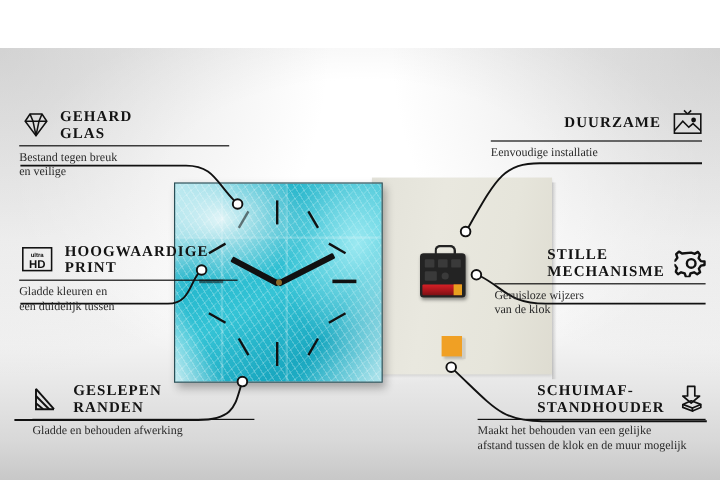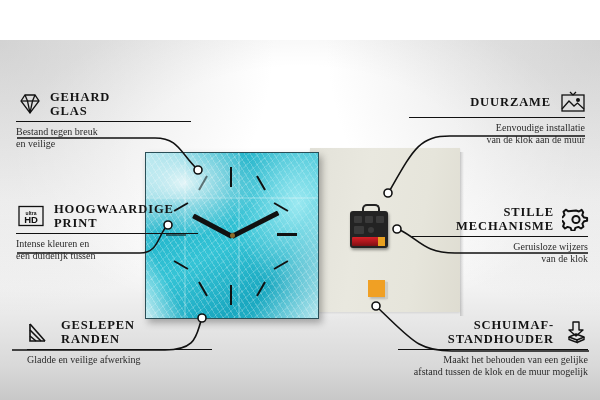--- a/index.html
+++ b/index.html
@@ -67,25 +67,25 @@
   
   #lines{position:absolute;left:0;top:0;width:600px;height:400px;pointer-events:none;}
 
   
   .feat{position:absolute;width:200px;}
   .feat .row{display:flex;align-items:center;gap:8px;}
   .feat.left .row{justify-content:flex-start;}
   .feat.right .row{justify-content:flex-end;}
   .ttl{font-family:"Liberation Serif",serif;font-weight:bold;font-size:12.5px;
     letter-spacing:.9px;color:#131313;line-height:14px;text-transform:uppercase;}
-  .feat.right .ttl{text-align:right;}
+  .feat.right .ttl{}
   .rule{height:1px;background:#111;margin:3px 0 4px 0;}
   .desc{font-family:"Liberation Serif",serif;font-size:10px;color:#2b2b2b;
     line-height:11.5px;}
-  .feat.right .desc{text-align:right;}
+  .feat.right .desc{text-align:left;}
   .ico{flex:0 0 auto;width:26px;height:24px;color:#111;}
   .ico svg{display:block;}
 </style>
 </head>
 <body>
 
 <div id="stage">
 
   <div class="prod" id="wallboard"></div>
 
@@ -183,21 +183,21 @@
           <text x="15" y="19" font-family="Liberation Sans, sans-serif" font-size="9.5" font-weight="bold" text-anchor="middle" fill="#111">HD</text>
         </svg>
       </span>
       <span class="ttl">
         <span>HOOGWAARDIGE</span><br>
         <span>PRINT</span>
       </span>
     </div>
     <div class="rule"></div>
     <div class="desc">
-      <span>Intense kleuren en</span><br>
+      <span>Gladde kleuren en</span><br>
       <span>een duidelijk tussen</span>
     </div>
   </div>
 
   <div class="feat left" style="left:27px;top:278px;width:185px;">
     <div class="row">
       <span class="ico">
         <svg viewBox="0 0 26 24" width="26" height="24" stroke="#111" stroke-width="1.6" fill="none">
           <path d="M3 4 L18 21"></path>
             <path d="M3 10 L14 21"></path>
@@ -205,42 +205,41 @@
             <path d="M3 4 V21 H18"></path>
         </svg>
       </span>
       <span class="ttl">
         <span>GESLEPEN</span><br>
         <span>RANDEN</span>
       </span>
     </div>
     <div class="rule"></div>
     <div class="desc">
-      <span>Gladde en veilige afwerking</span>
+      <span>Gladde en behouden afwerking</span>
     </div>
   </div>
 
   <div class="feat right" style="left:409px;top:50px;width:176px;">
     <div class="row">
       <span class="ttl">
         <span>DUURZAME</span><br>
       </span>
       <span class="ico">
         <svg viewBox="0 0 28 24" width="28" height="24" fill="none" stroke="#111" stroke-width="1.3">
           <rect x="3" y="5" width="22" height="16"></rect>
           <circle cx="19" cy="10" r="2" fill="#111" stroke="none"></circle>
           <path d="M3 19 L10 11 L15 16 L18.5 13 L25 19"></path>
           <path d="M14 5 L11 2 M14 5 L17 2"></path>
         </svg>
       </span>
     </div>
     <div class="rule"></div>
     <div class="desc">
       <span>Eenvoudige installatie</span><br>
-      <span>van de klok aan de muur</span>
     </div>
   </div>
 
   <div class="feat right" style="left:412px;top:165px;width:176px;">
     <div class="row">
       <span class="ttl">
         <span>STILLE</span><br>
         <span>MECHANISME</span>
       </span>
       <span class="ico">

